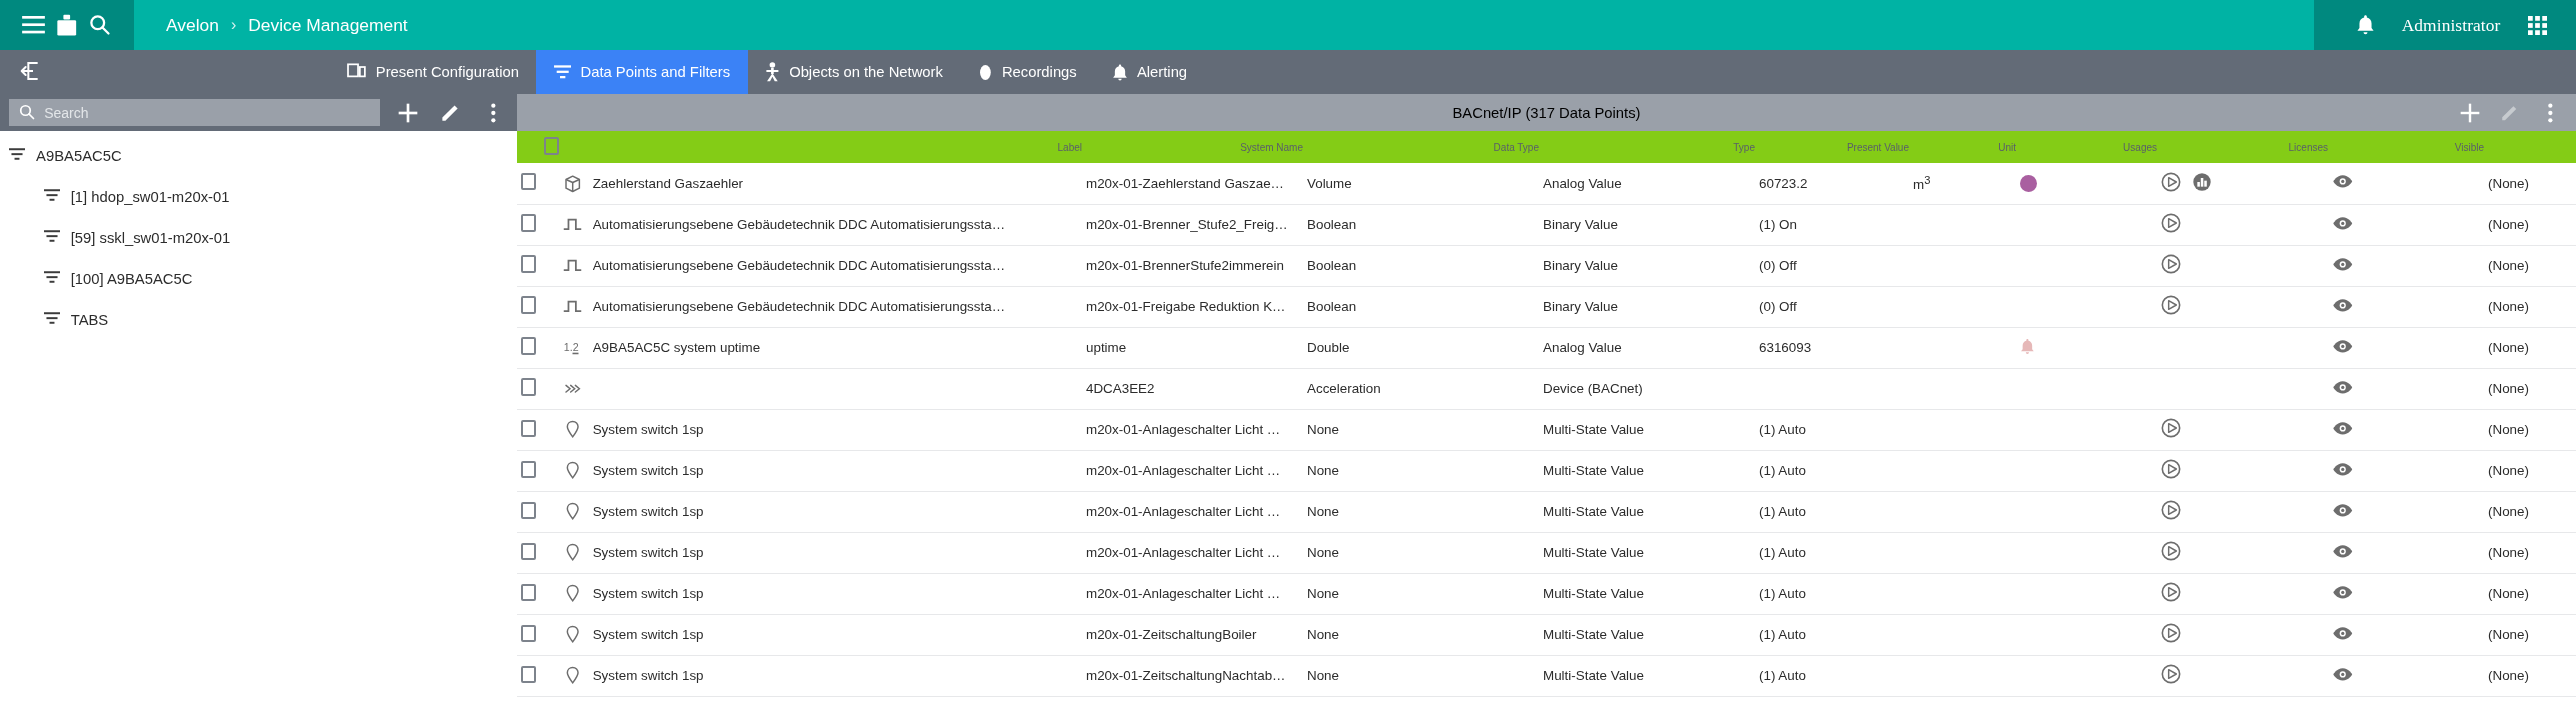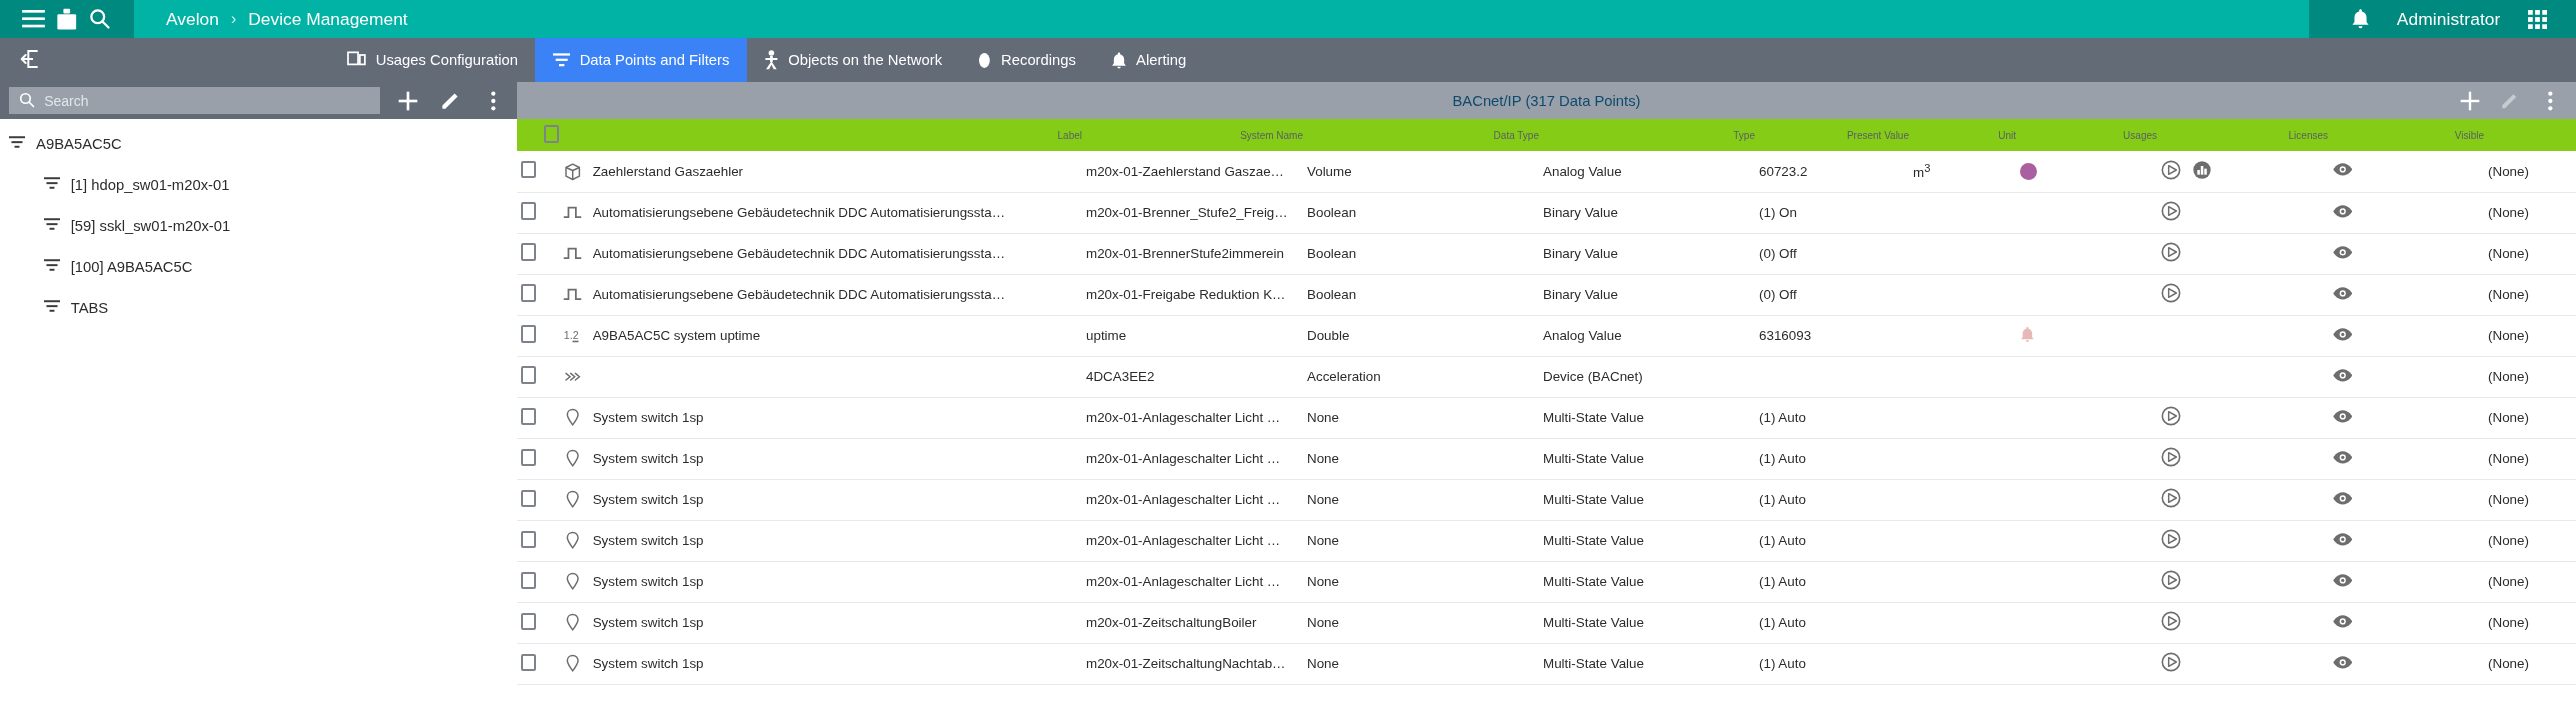--- a/index.html
+++ b/index.html
@@ -5,21 +5,21 @@
   * { box-sizing: border-box; margin: 0; padding: 0; }
   html, body {
     width: 2576px; height: 701px;
     font-family: "Liberation Sans", sans-serif;
     background: #ffffff;
     overflow: hidden;
   }
 
   
   .topbar {
-    height: 38px; width: 100%;
+    height: 50px; width: 100%;
     background: #00b3a4;
     display: flex; align-items: center;
     position: relative;
   }
   .topbar-left {
     width: 134px; height: 100%;
     background: #00897f;
     display: flex; align-items: center; justify-content: space-around;
     padding: 0 17.4px;
     flex: 0 0 134px;
@@ -33,21 +33,21 @@
     gap: 12px;
   }
   .bc-sep { color: #d5f2ef; font-size: 16px; }
   .bc-item { cursor: pointer; }
   .topbar-right {
     margin-left: auto; height: 100%;
     background: #00897f;
     display: flex; align-items: center;
     gap: 23px; padding: 0 25.5px 0 38px;
   }
-  .user-name { color: #fff; font-size: 17.4px; letter-spacing: 0.1px; }
+  .user-name { color: #fff; font-size: 17.4px; letter-spacing: 0.1px; font-family: Liberation Serif, serif; }
 
   
   .tabbar {
     height: 44px; width: 100%;
     background: #636b77;
     display: flex; align-items: stretch;
     position: relative;
   }
   .tab-collapse {
     width: 134px; flex: 0 0 134px;
@@ -97,21 +97,21 @@
   .tree-item.selected { background: #d3d7dd; }
   .tree-item .t-label { white-space: nowrap; }
 
   
   .content { flex: 1 1 auto; display:flex; flex-direction:column; background:#fff; min-width:0; }
   .content-title {
     height: 37px; background: #9aa0a9;
     display: flex; align-items: center; position: relative;
   }
   .content-title .ct-text {
-    color: #0c4a6e; font-size: 14.8px;
+    color: #000000; font-size: 14.8px;
     position: absolute; left: 50%; transform: translateX(-50%);
     white-space: nowrap;
   }
   .ct-actions { margin-left: auto; display:flex; align-items:center; gap: 13.4px; padding-right: 12px; }
   .ct-act { width: 27px; height: 27px; display:flex; align-items:center; justify-content:center; cursor:pointer; }
   .ct-act.disabled { opacity: .45; cursor: default; }
 
   
   .table-wrap { flex: 1 1 auto; display:flex; min-height: 0; }
   table.dp { width: calc(100% - 40px); border-collapse: collapse; table-layout: fixed; }
@@ -229,21 +229,21 @@
   <div class="tabs">
     <div class="tab">
       <span>
         <svg width="19" height="17.4" viewBox="0 0 28 26">
             <g fill="none" stroke="#fff" stroke-width="2.6">
               <rect x="1.3" y="2" width="15" height="18"></rect>
               <rect x="19" y="6" width="7.5" height="14"></rect>
             </g>
           </svg>
       </span>
-      <span>Usages Configuration</span>
+      <span>Present Configuration</span>
     </div>
     <div class="tab active">
       <span>
         <svg width="17.4" height="16" viewBox="0 0 26 24">
             <g fill="#fff">
               <rect x="0" y="2" width="26" height="3.4"></rect>
               <rect x="4" y="10" width="18" height="3.4"></rect>
               <rect x="9" y="18" width="8" height="3.4"></rect>
             </g>
           </svg>

